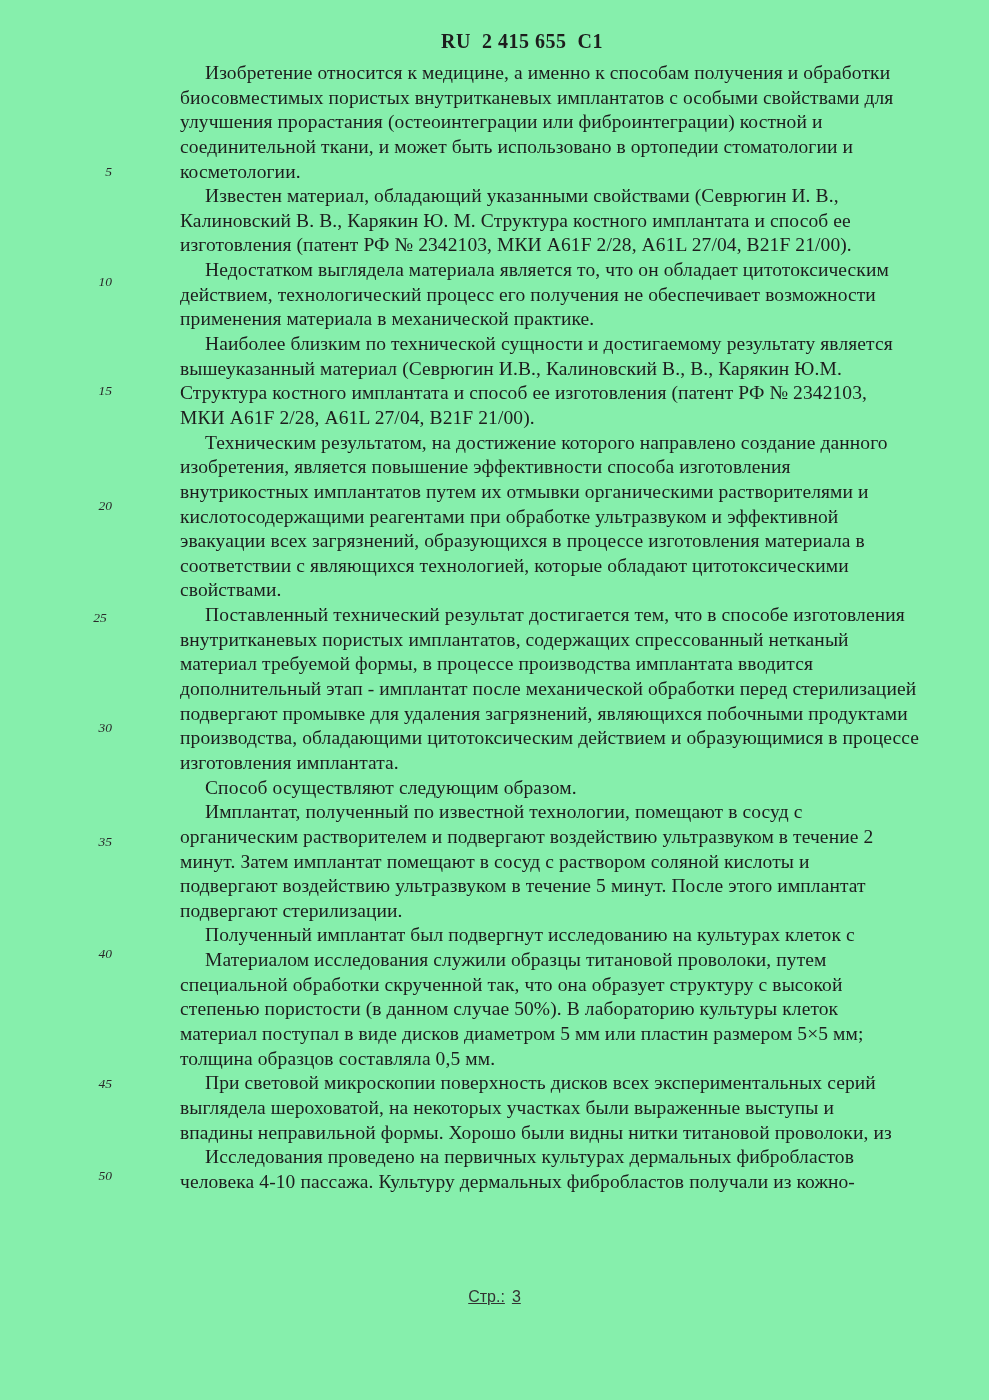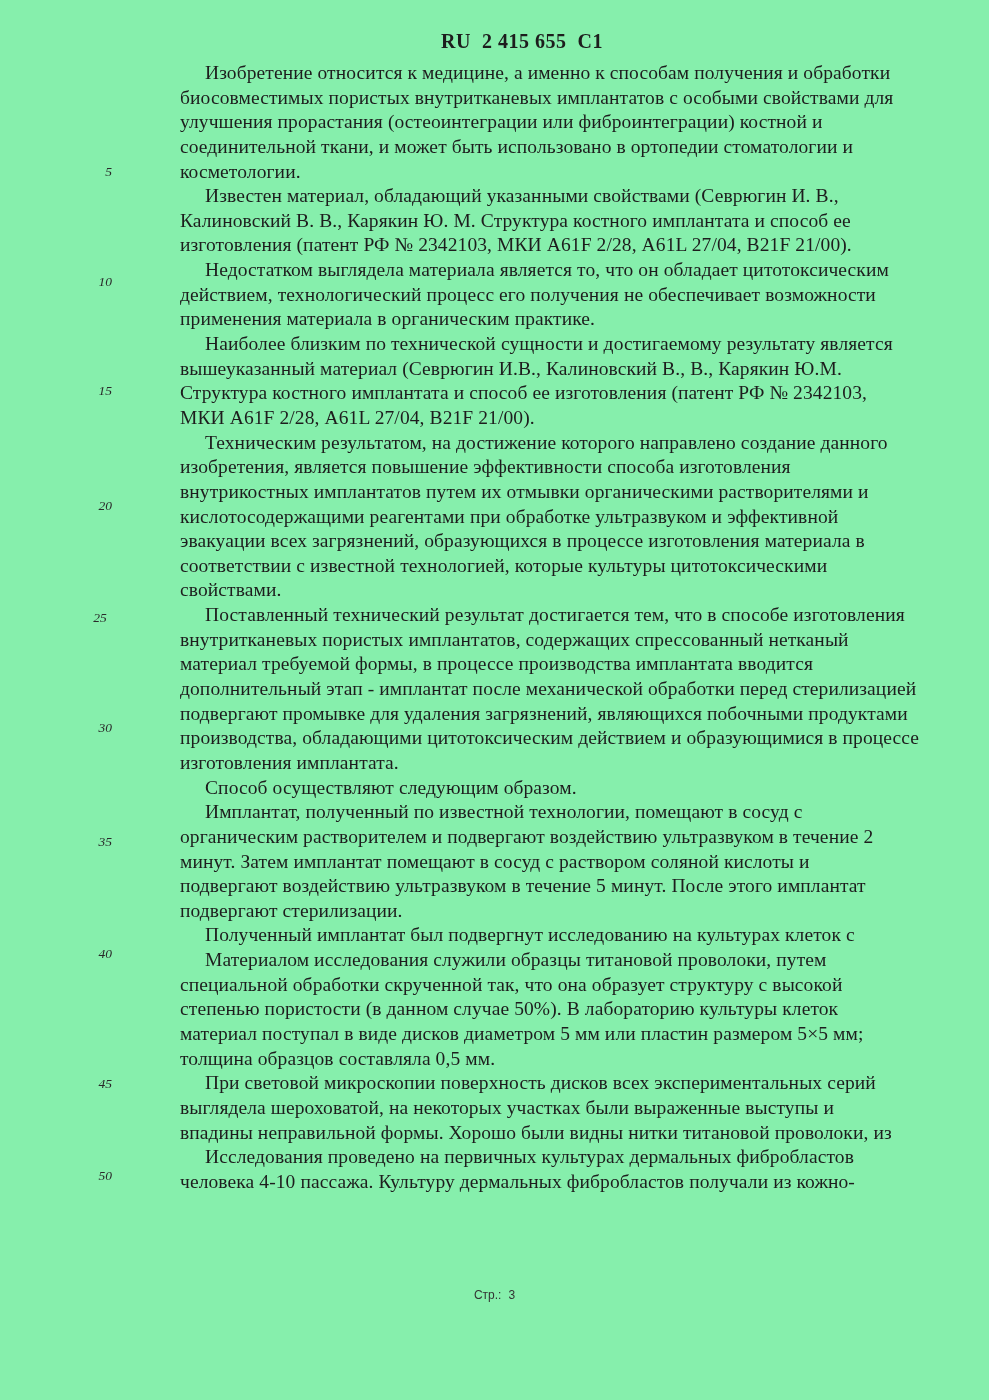--- a/index.html
+++ b/index.html
@@ -63,22 +63,23 @@
   .line.first {
     text-indent: 25px;
   }
   .footer {
     position: absolute;
     top: 1288px;
     left: 0;
     width: 989px;
     text-align: center;
     font-family: "Liberation Sans", "DejaVu Sans", sans-serif;
-    font-size: 12px;
+    font-size: 16px;
     color: #333333;
+    text-decoration: underline;
   }
   .footer .ftr-page { margin-left: 7px; }
 </style>
 </head>
 <body>
 
 <div class="page">
 
   <div class="header">
     <span class="hdr-part">RU</span><span class="hdr-part hdr-num">2 415 655</span><span class="hdr-part">C1</span>
@@ -101,31 +102,31 @@
       <div class="line first">Изобретение относится к медицине, а именно к способам получения и обработки</div>
       <div class="line">биосовместимых пористых внутритканевых имплантатов с особыми свойствами для</div>
       <div class="line">улучшения прорастания (остеоинтеграции или фиброинтеграции) костной и</div>
       <div class="line">соединительной ткани, и может быть использовано в ортопедии стоматологии и</div>
       <div class="line">косметологии.</div>
       <div class="line first">Известен материал, обладающий указанными свойствами (Севрюгин И. В.,</div>
       <div class="line">Калиновский В. В., Карякин Ю. М. Структура костного имплантата и способ ее</div>
       <div class="line">изготовления (патент РФ № 2342103, МКИ А61F 2/28, А61L 27/04, В21F 21/00).</div>
       <div class="line first">Недостатком выглядела материала является то, что он обладает цитотоксическим</div>
       <div class="line">действием, технологический процесс его получения не обеспечивает возможности</div>
-      <div class="line">применения материала в органическим практике.</div>
+      <div class="line">применения материала в механической практике.</div>
       <div class="line first">Наиболее близким по технической сущности и достигаемому результату является</div>
       <div class="line">вышеуказанный материал (Севрюгин И.В., Калиновский В., В., Карякин Ю.М.</div>
       <div class="line">Структура костного имплантата и способ ее изготовления (патент РФ № 2342103,</div>
       <div class="line">МКИ А61F 2/28, А61L 27/04, В21F 21/00).</div>
       <div class="line first">Техническим результатом, на достижение которого направлено создание данного</div>
       <div class="line">изобретения, является повышение эффективности способа изготовления</div>
       <div class="line">внутрикостных имплантатов путем их отмывки органическими растворителями и</div>
       <div class="line">кислотосодержащими реагентами при обработке ультразвуком и эффективной</div>
       <div class="line">эвакуации всех загрязнений, образующихся в процессе изготовления материала в</div>
-      <div class="line">соответствии с известной технологией, которые культуры цитотоксическими</div>
+      <div class="line">соответствии с являющихся технологией, которые обладают цитотоксическими</div>
       <div class="line">свойствами.</div>
       <div class="line first">Поставленный технический результат достигается тем, что в способе изготовления</div>
       <div class="line">внутритканевых пористых имплантатов, содержащих спрессованный нетканый</div>
       <div class="line">материал требуемой формы, в процессе производства имплантата вводится</div>
       <div class="line">дополнительный этап - имплантат после механической обработки перед стерилизацией</div>
       <div class="line">подвергают промывке для удаления загрязнений, являющихся побочными продуктами</div>
       <div class="line">производства, обладающими цитотоксическим действием и образующимися в процессе</div>
       <div class="line">изготовления имплантата.</div>
       <div class="line first">Способ осуществляют следующим образом.</div>
       <div class="line first">Имплантат, полученный по известной технологии, помещают в сосуд с</div>

